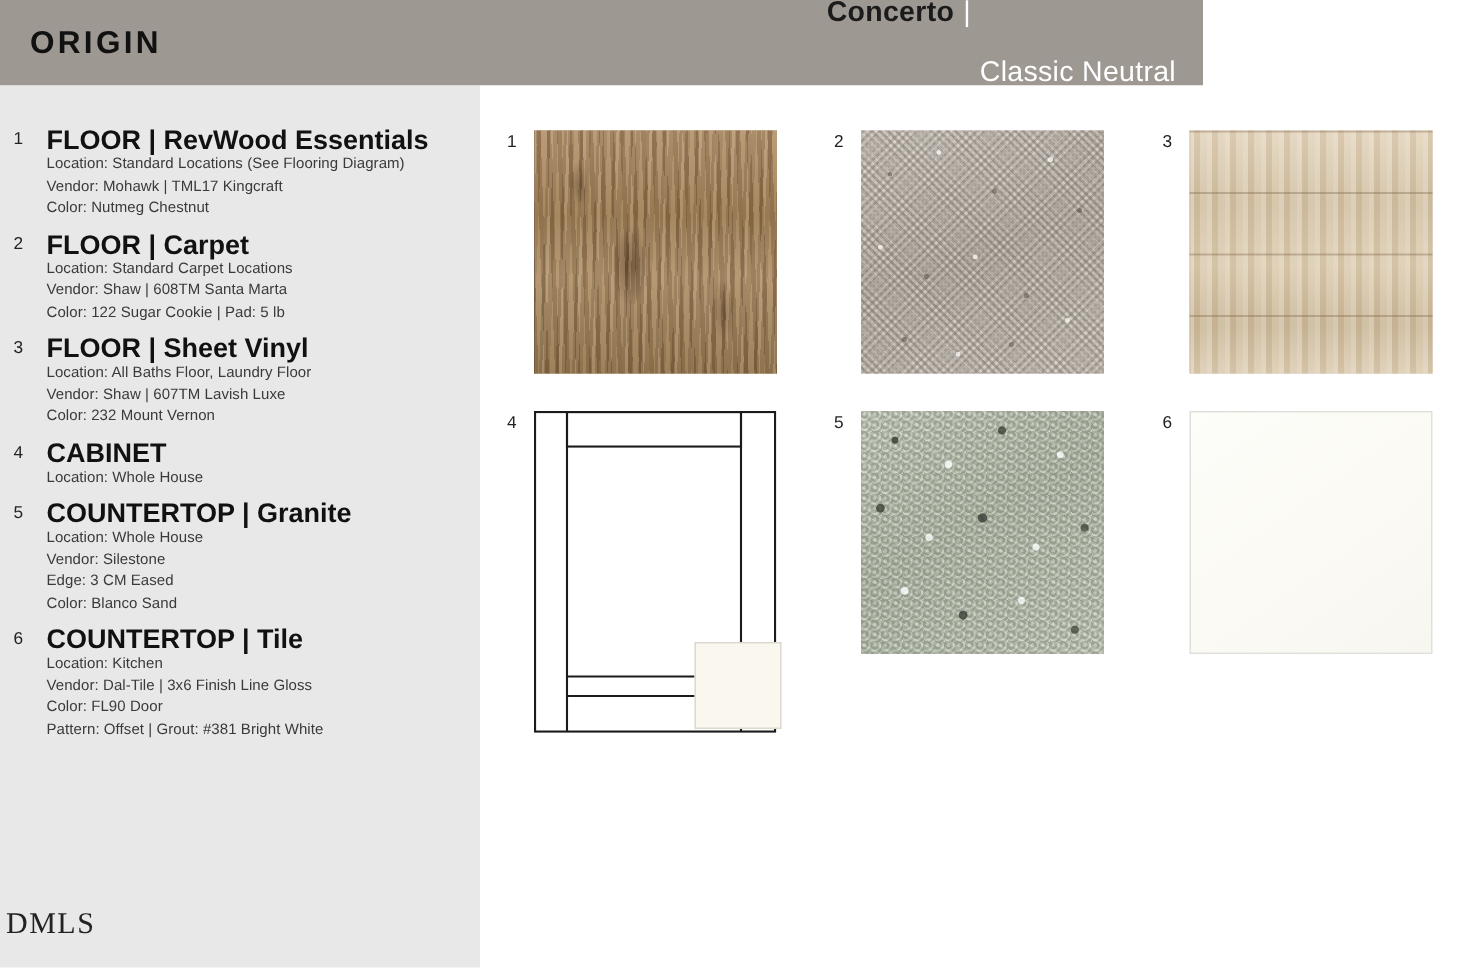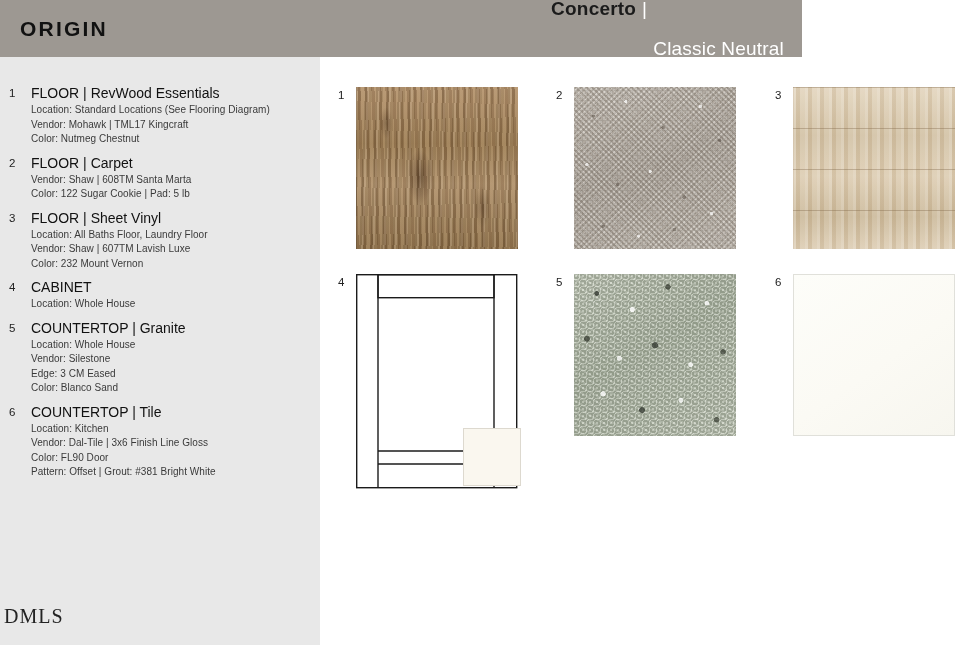--- a/index.html
+++ b/index.html
@@ -77,25 +77,25 @@
   .spec-num {
     width: 22px;
     flex: 0 0 22px;
     font-size: 11.5px;
     color: #222;
     line-height: 17px;
     padding-top: 1px;
   }
   .spec-body { flex: 1 1 auto; }
   .spec-title {
-    font-size: 14px;
+    font-size: 18px;
     color: #111111;
     line-height: 18px;
     margin-bottom: 1px;
-    font-weight: 400;
+    font-weight: 700;
   }
   .spec-line {
     font-size: 10px;
     color: #3a3a3a;
     line-height: 14.5px;
     letter-spacing: 0.05px;
   }
   .footer-logo {
     position: absolute;
     left: 4px;
@@ -268,20 +268,21 @@
         <div class="spec-line">Location: Standard Locations (See Flooring Diagram)</div>
         <div class="spec-line">Vendor: Mohawk | TML17 Kingcraft</div>
         <div class="spec-line">Color: Nutmeg Chestnut</div>
       </div>
     </li>
 
     <li class="spec-item">
       <div class="spec-num">2</div>
       <div class="spec-body">
         <div class="spec-title">FLOOR | Carpet</div>
+        <div class="spec-line">Location: Standard Carpet Locations</div>
         <div class="spec-line">Vendor: Shaw | 608TM Santa Marta</div>
         <div class="spec-line">Color: 122 Sugar Cookie | Pad: 5 lb</div>
       </div>
     </li>
 
     <li class="spec-item">
       <div class="spec-num">3</div>
       <div class="spec-body">
         <div class="spec-title">FLOOR | Sheet Vinyl</div>
         <div class="spec-line">Location: All Baths Floor, Laundry Floor</div>

